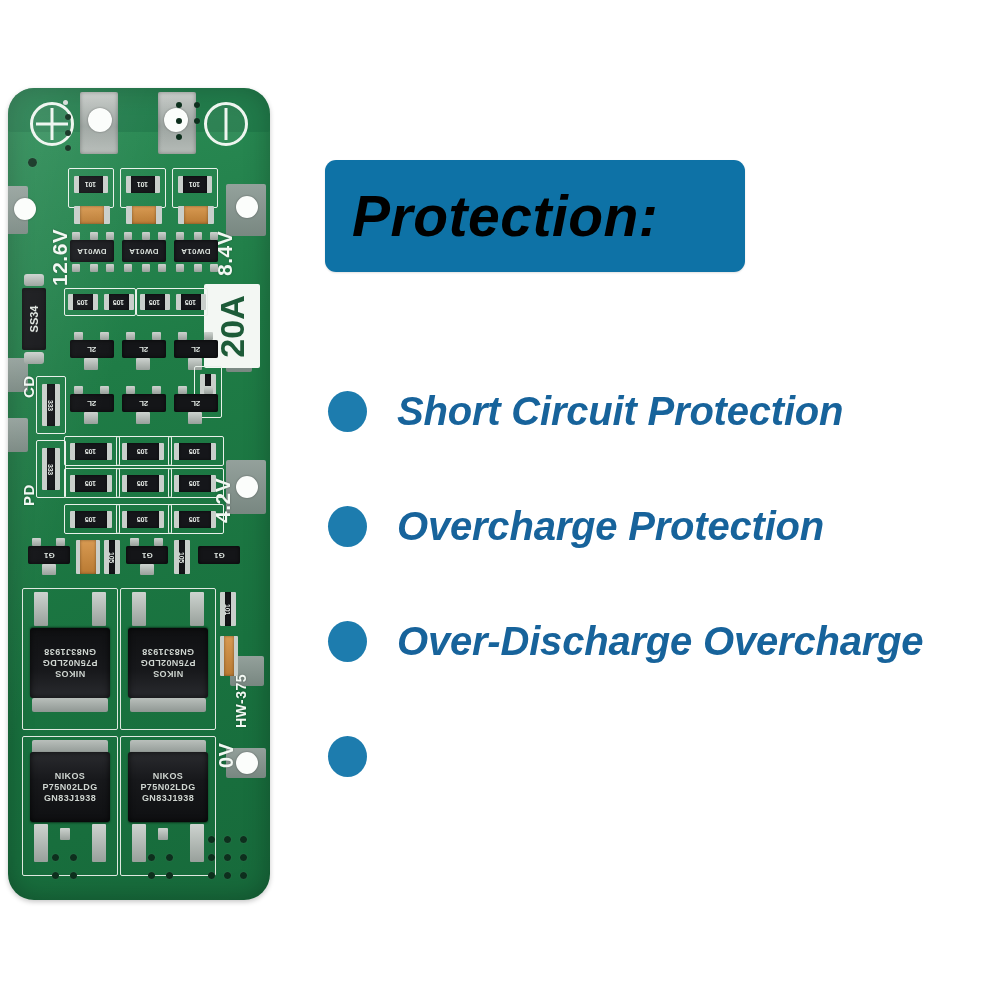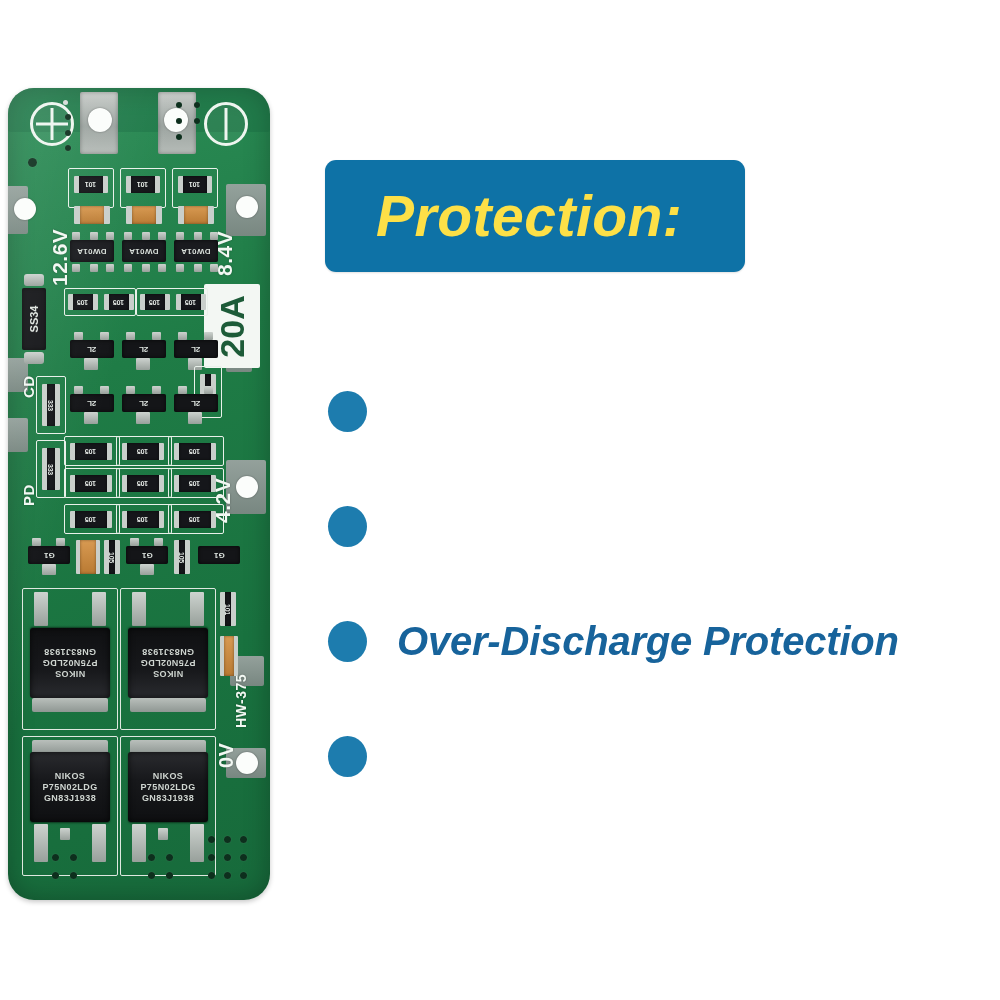--- a/index.html
+++ b/index.html
@@ -129,22 +129,22 @@
 
   
   .header-bar {
     position: absolute; left: 325px; top: 160px;
     width: 420px; height: 112px;
     background: #0e72a6; border-radius: 11px;
     display: flex; align-items: center;
     box-shadow: 0 1px 2px rgba(0,0,0,.12);
   }
   .header-bar .title {
-    margin-left: 51px;
-    color: #fde047;
+    margin-left: 27px;
+    color: #000000;
     font-size: 57px; font-weight: 700; font-style: italic;
     letter-spacing: .5px;
     font-family: "Liberation Sans", sans-serif;
   }
 
   .feature-list { position: absolute; left: 328px; top: 380px; width: 672px; }
   .feature {
     display: flex; align-items: center;
     height: 62px; margin-bottom: 53px;
   }
@@ -462,26 +462,28 @@
     <div class="via" style="left:62px;top:784px;width:7px;height:7px;"></div>
   </div>
 
   <div class="header-bar">
     <div class="title">Protection:</div>
   </div>
 
   <div class="feature-list">
     <div class="feature">
       <div class="dot"></div>
+      <div class="label">Short Circuit Protection</div>
     </div>
     <div class="feature">
       <div class="dot"></div>
+      <div class="label">Overcharge Protection</div>
     </div>
     <div class="feature">
       <div class="dot"></div>
-      <div class="label">Over-Discharge Protection</div>
+      <div class="label">Over-Discharge Overcharge</div>
     </div>
     <div class="feature">
       <div class="dot"></div>
     </div>
   </div>
 
 </div>
 
 </body></html>

